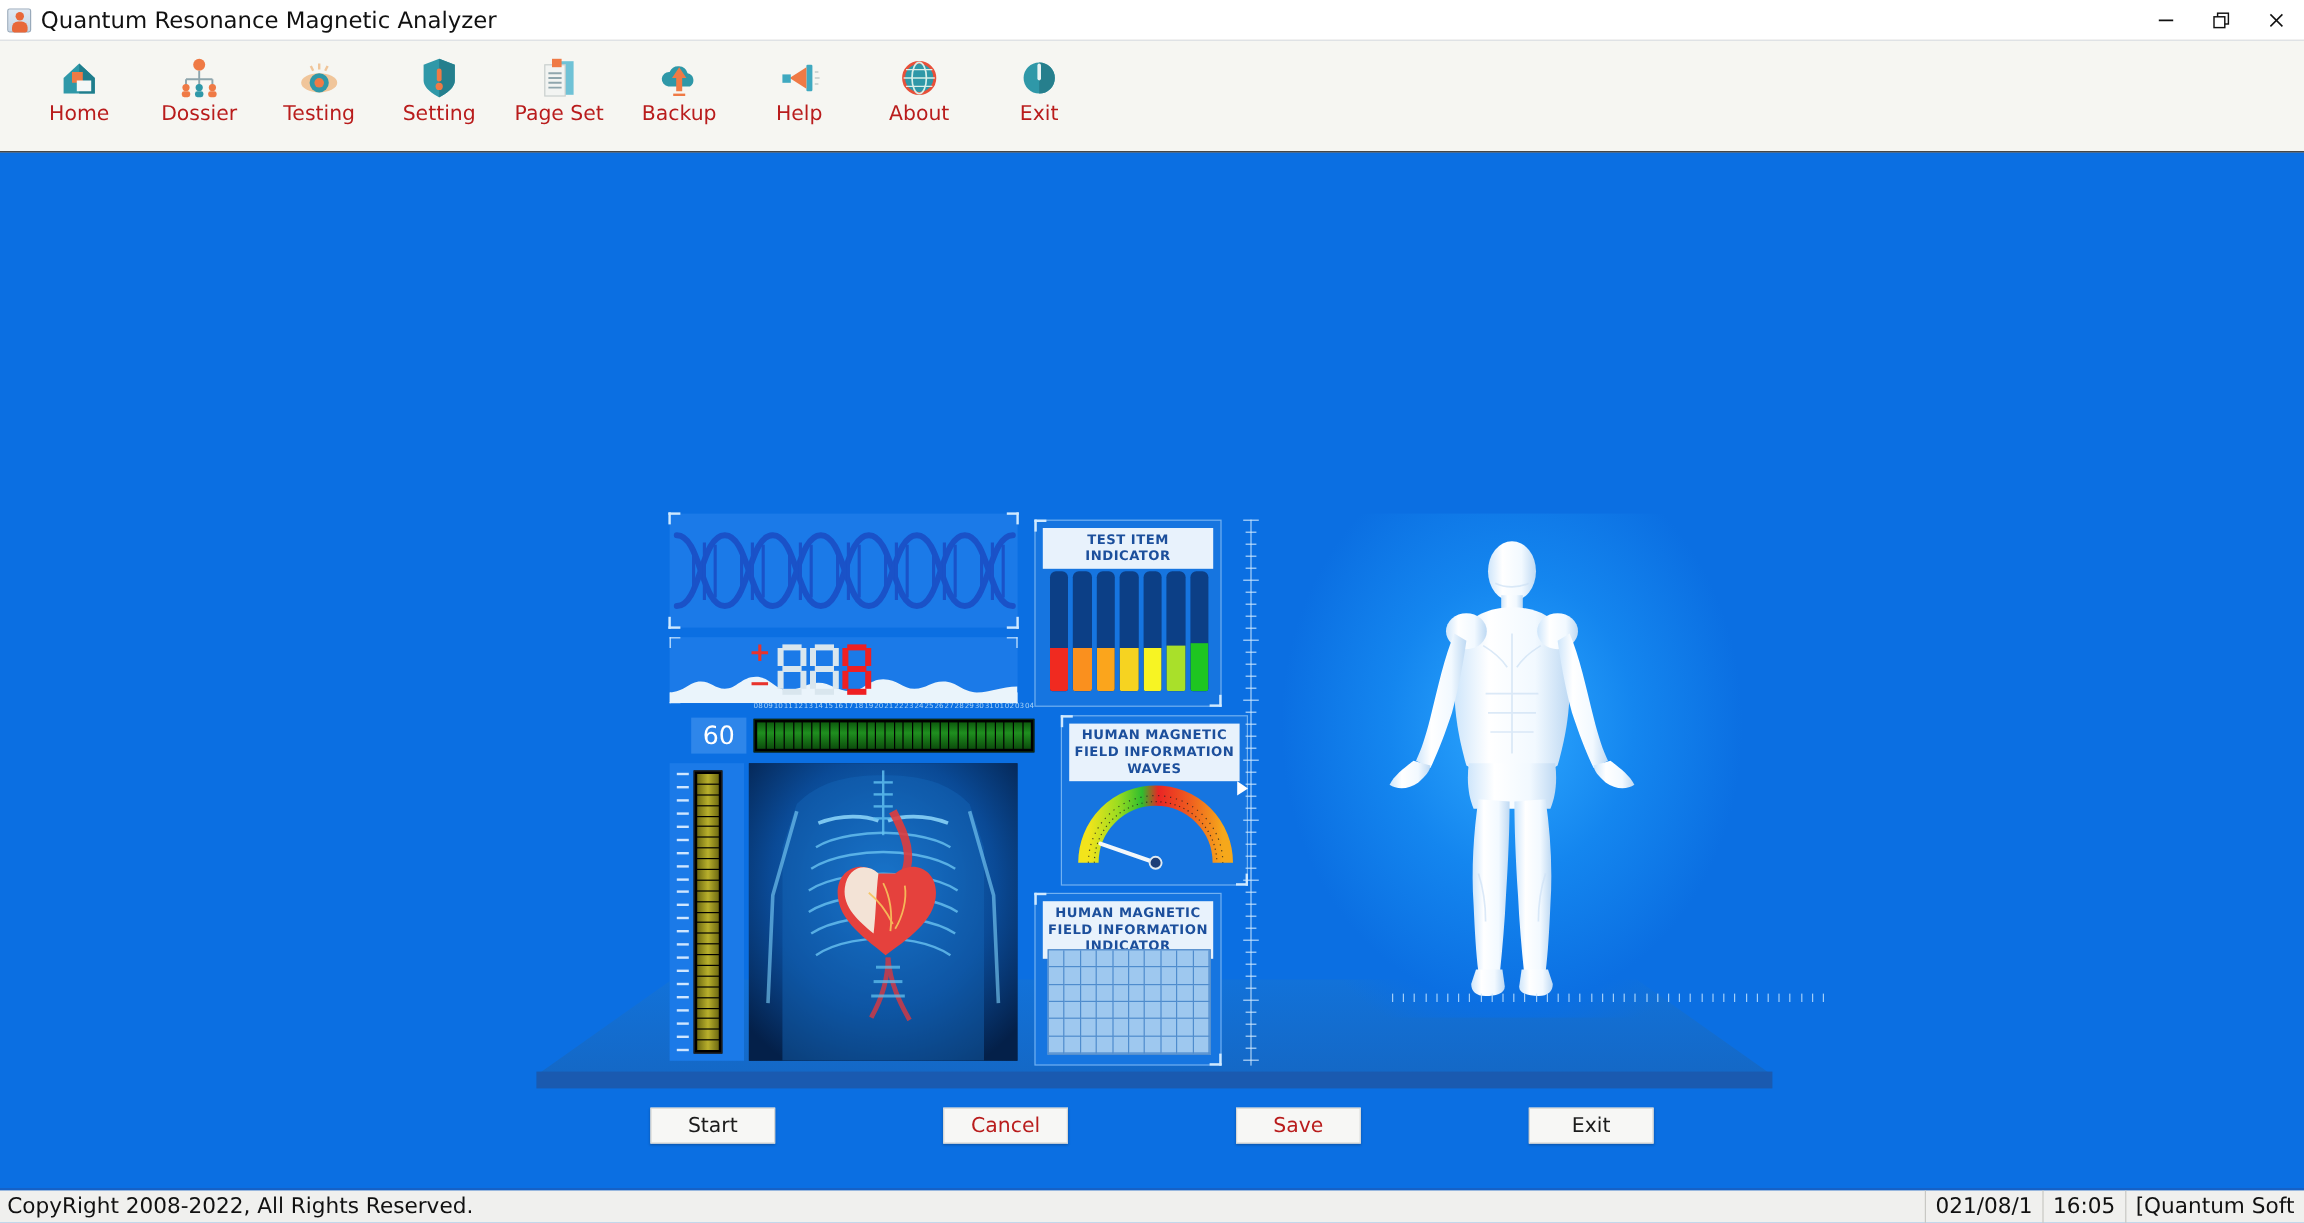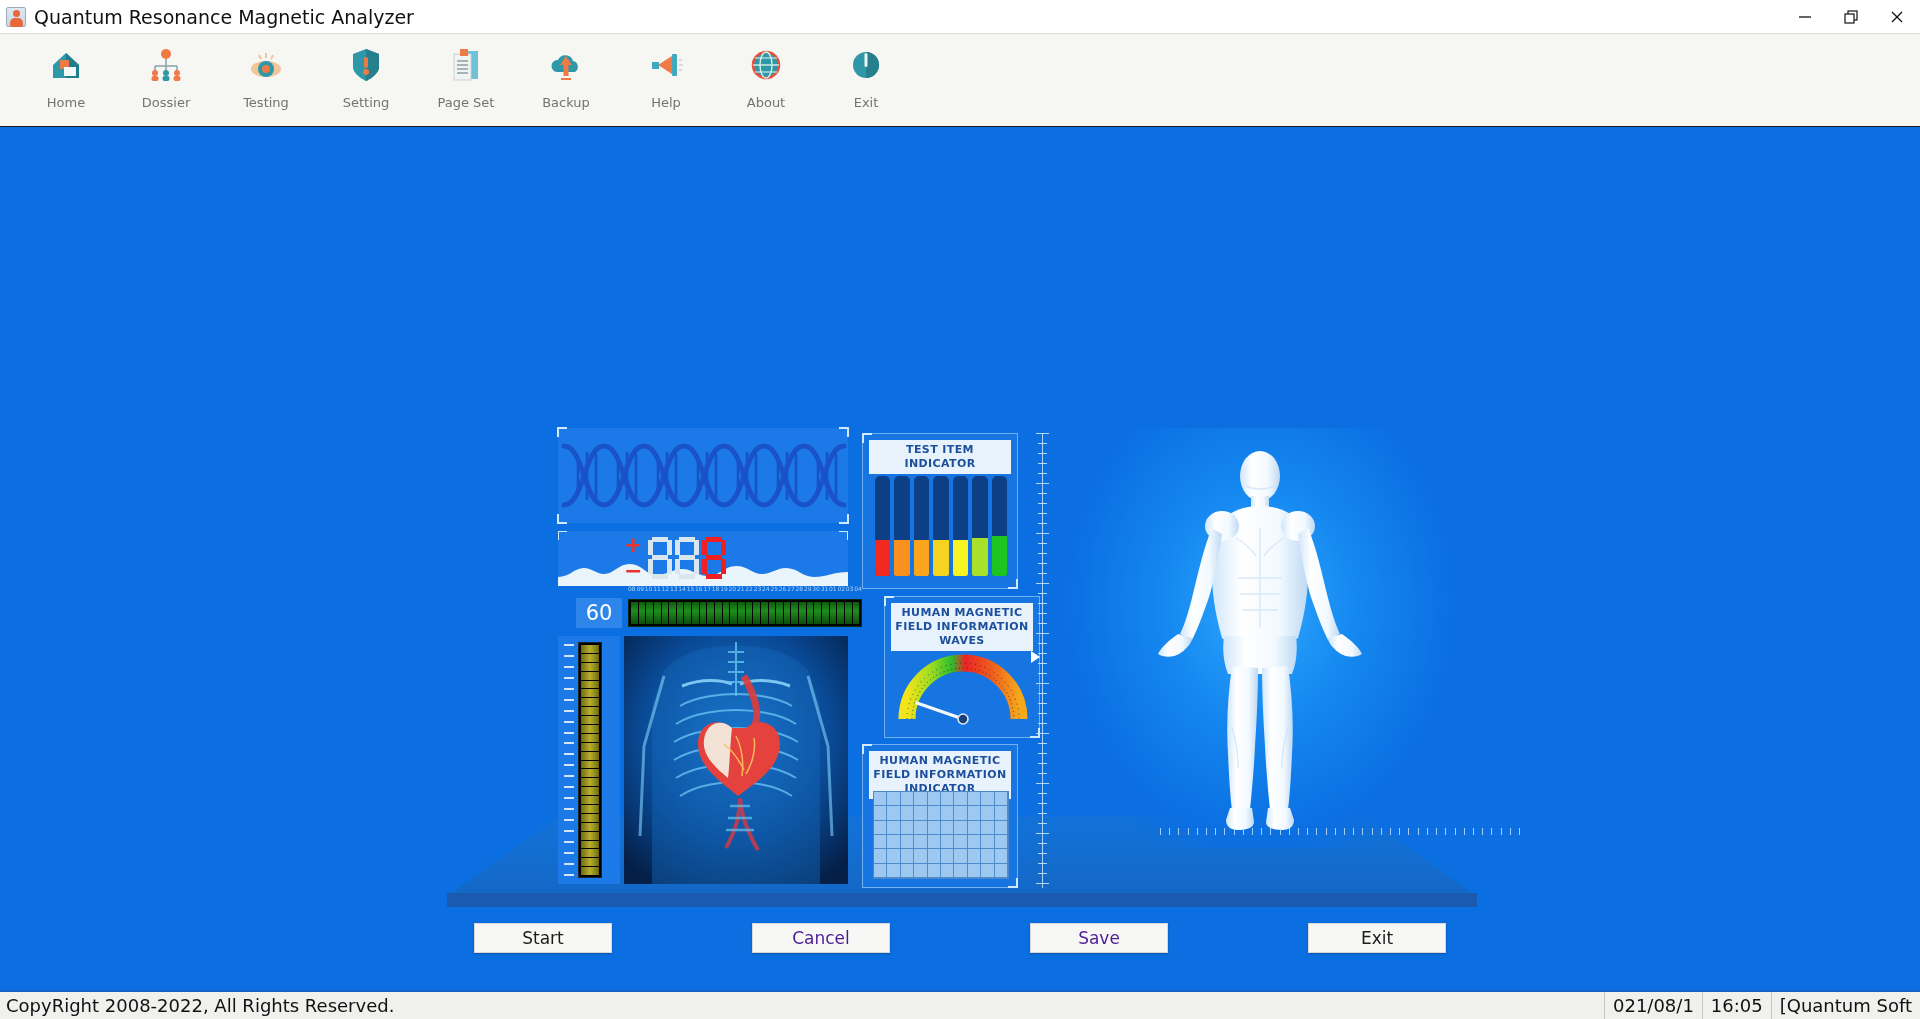--- a/index.html
+++ b/index.html
@@ -49,21 +49,21 @@
     border-bottom: 1px solid #1c1c1c;
     display: flex; align-items: flex-start; padding-left: 16px; padding-top: 5px;
   }
   .tb-item {
     width: 100px; height: 84px;
     display: flex; flex-direction: column; align-items: center; justify-content: flex-start;
     cursor: default;
   }
   .tb-icon { width: 40px; height: 40px; margin-top: 6px; position: relative; }
   .tb-label {
-    margin-top: 10px; font-size: 13px; color: #737373;
+    font-size: 17px; color: #b91c1c;
     font-family: "DejaVu Sans", sans-serif; white-space: nowrap;
   }
 
   
   #workspace {
     position: absolute; left: 0; top: 128px; width: 1920px; height: 862px;
     background: #0b6fe2;
     overflow: hidden;
   }
 
@@ -229,28 +229,28 @@
     display:flex; justify-content: space-between;
   }
   #hruler i { width:1px; height: 7px; background: rgba(200,230,255,.8); display:block; }
 
   
   #btnrow {
     position: absolute; left: 0; top: 795px; width: 1920px; height: 50px;
     display: flex; justify-content: center; gap: 140px;
   }
   .abtn {
-    width: 138px; height: 30px;
+    width: 104px; height: 30px;
     background: #f7f7f5; border: 1px solid #d8d8d4;
     font-size: 17px; color: #1c1c1c;
     font-family: "DejaVu Sans", sans-serif;
     display: flex; align-items: center; justify-content: center;
     box-shadow: 0 1px 2px rgba(0,0,0,.25);
   }
-  .abtn.disabled { color: #4c1d95; }
+  .abtn.disabled { color: #b91c1c; }
 
   
   #statusbar {
     position: absolute; left: 0; top: 990px; width: 1920px; height: 29px;
     background: #f0f0ee; border-top: 2px solid #1561c6;
     display: flex; align-items: center; justify-content: space-between;
   }
   .sb-cell {
     height: 27px; display: flex; align-items: center;
     font-size: 18px; color: #111; font-family: "DejaVu Sans", sans-serif;

